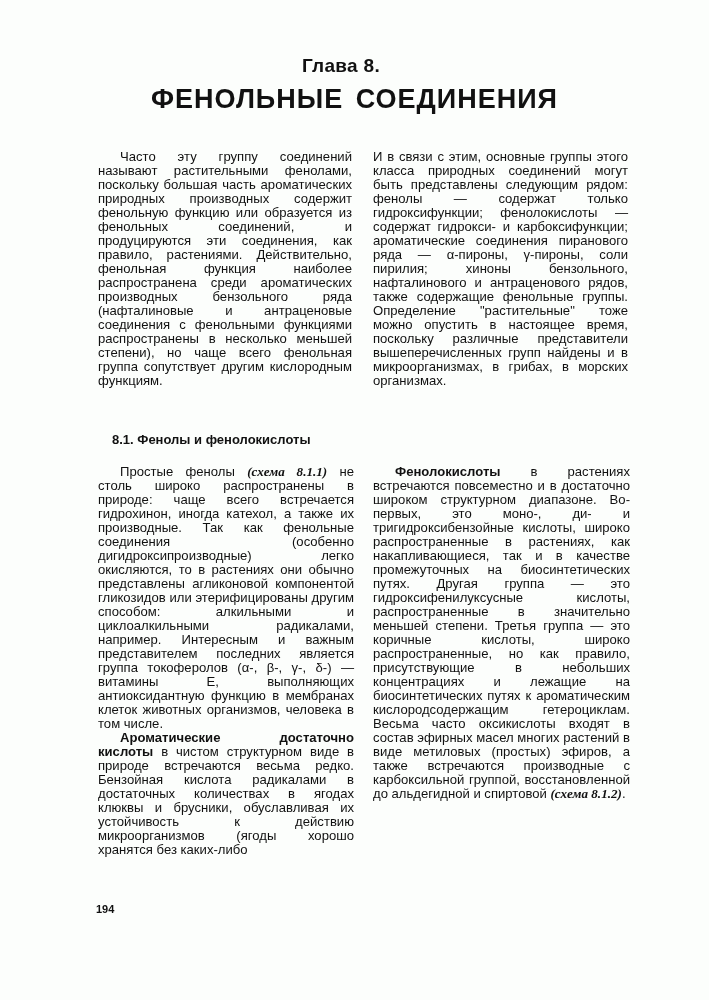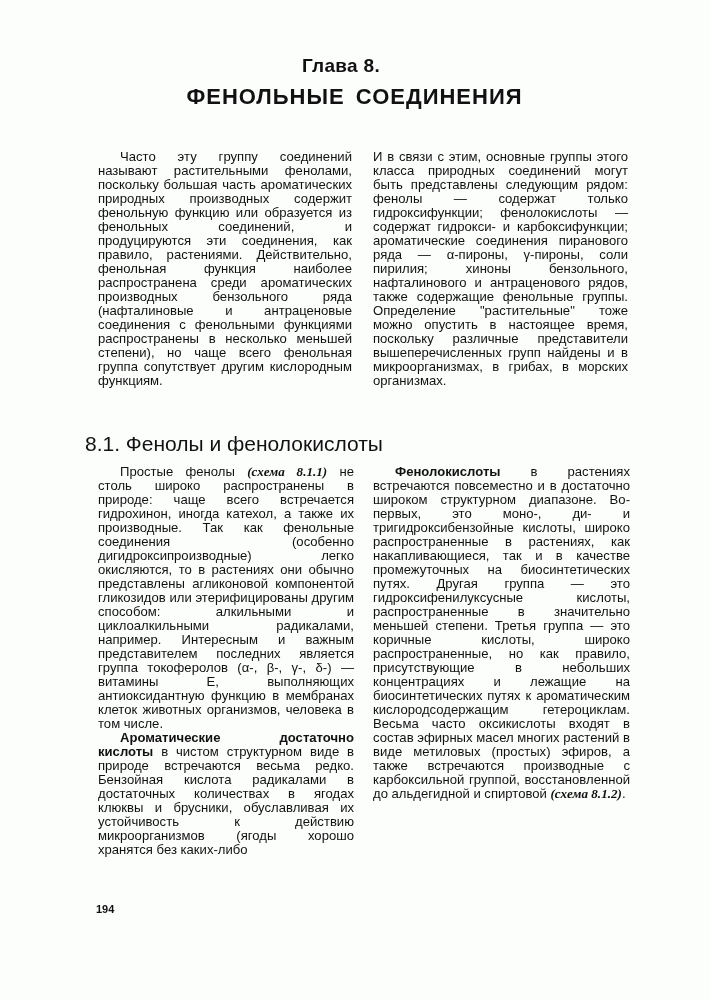--- a/index.html
+++ b/index.html
@@ -10,37 +10,37 @@
       font-family: "Liberation Sans", "DejaVu Sans", sans-serif;
       position: relative;
       overflow: hidden;
     }
     .chapter-label {
       position: absolute; left: 0; width: 682px; top: 55px;
       text-align: center; font-weight: bold; font-size: 19px; letter-spacing: 0.3px;
     }
     .chapter-title {
       position: absolute; left: 0; width: 709px; top: 84px;
-      text-align: center; font-weight: bold; font-size: 22px; letter-spacing: 1px;
+      text-align: center; font-weight: bold; font-size: 27px; letter-spacing: 1px;
       word-spacing: 4px;
     }
     .col {
       position: absolute;
       font-size: 13.1px;
       line-height: 14px;
       text-align: justify;
     }
     .col p { margin: 0; text-indent: 22px; }
     .col p.noindent { text-indent: 0; }
     .intro-left { left: 98px; top: 150px; width: 254px; }
     .intro-right { left: 373px; top: 150px; width: 255px; }
     .intro-right p { text-indent: 0; }
     .section-heading {
-      position: absolute; left: 85px; top: 432px; width: 540px;
-      font-weight: normal; font-size: 21px;
+      position: absolute; left: 112px; top: 432px; width: 540px;
+      font-weight: bold; font-size: 13px;
     }
     .sec-left { left: 98px; top: 465px; width: 256px; }
     .sec-right { left: 373px; top: 465px; width: 257px; }
     .emph-bold { font-weight: bold; }
     .ref { font-family: "Liberation Serif", "DejaVu Serif", serif; font-style: italic; font-weight: bold; }
     .page-number {
       position: absolute; left: 96px; top: 903px;
       font-size: 11px; font-weight: bold;
     }
   </style>

